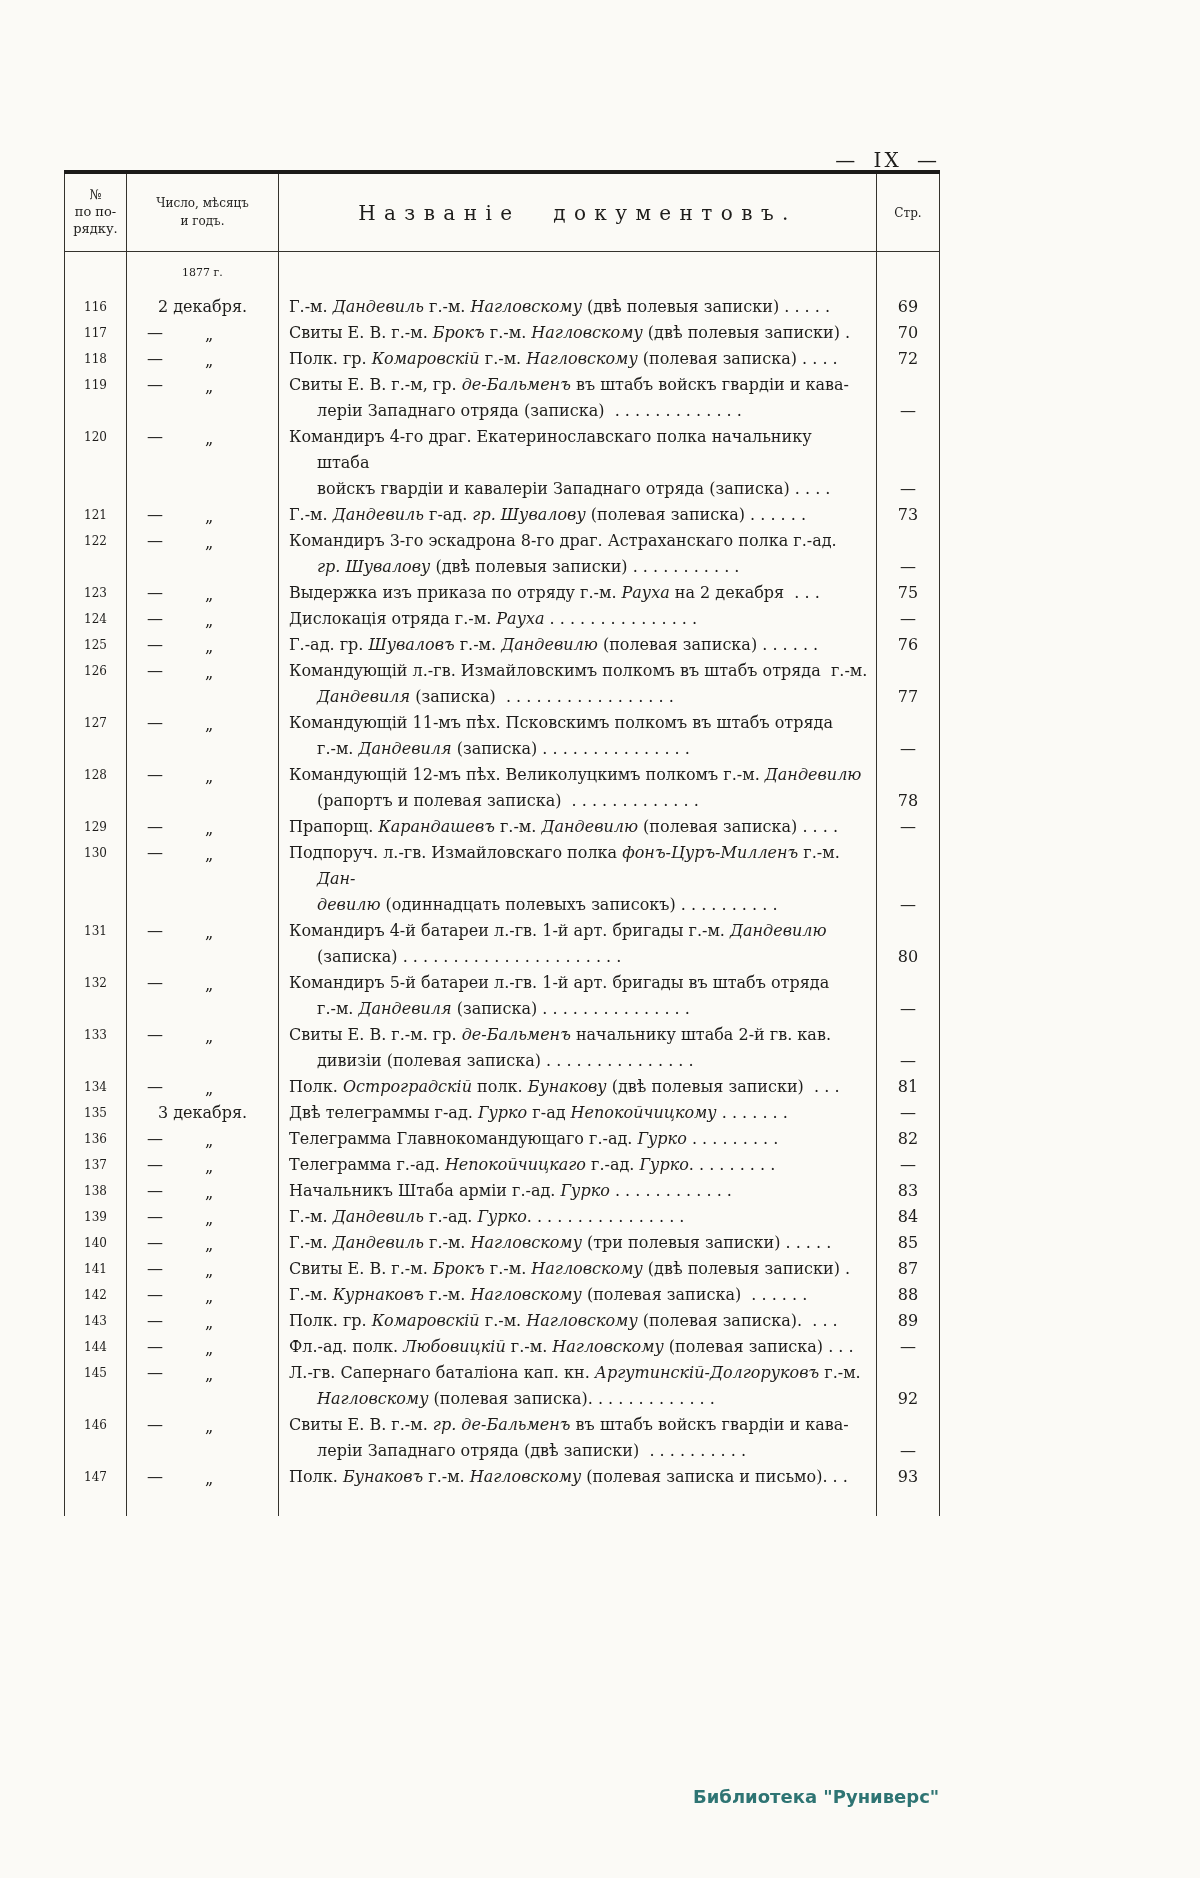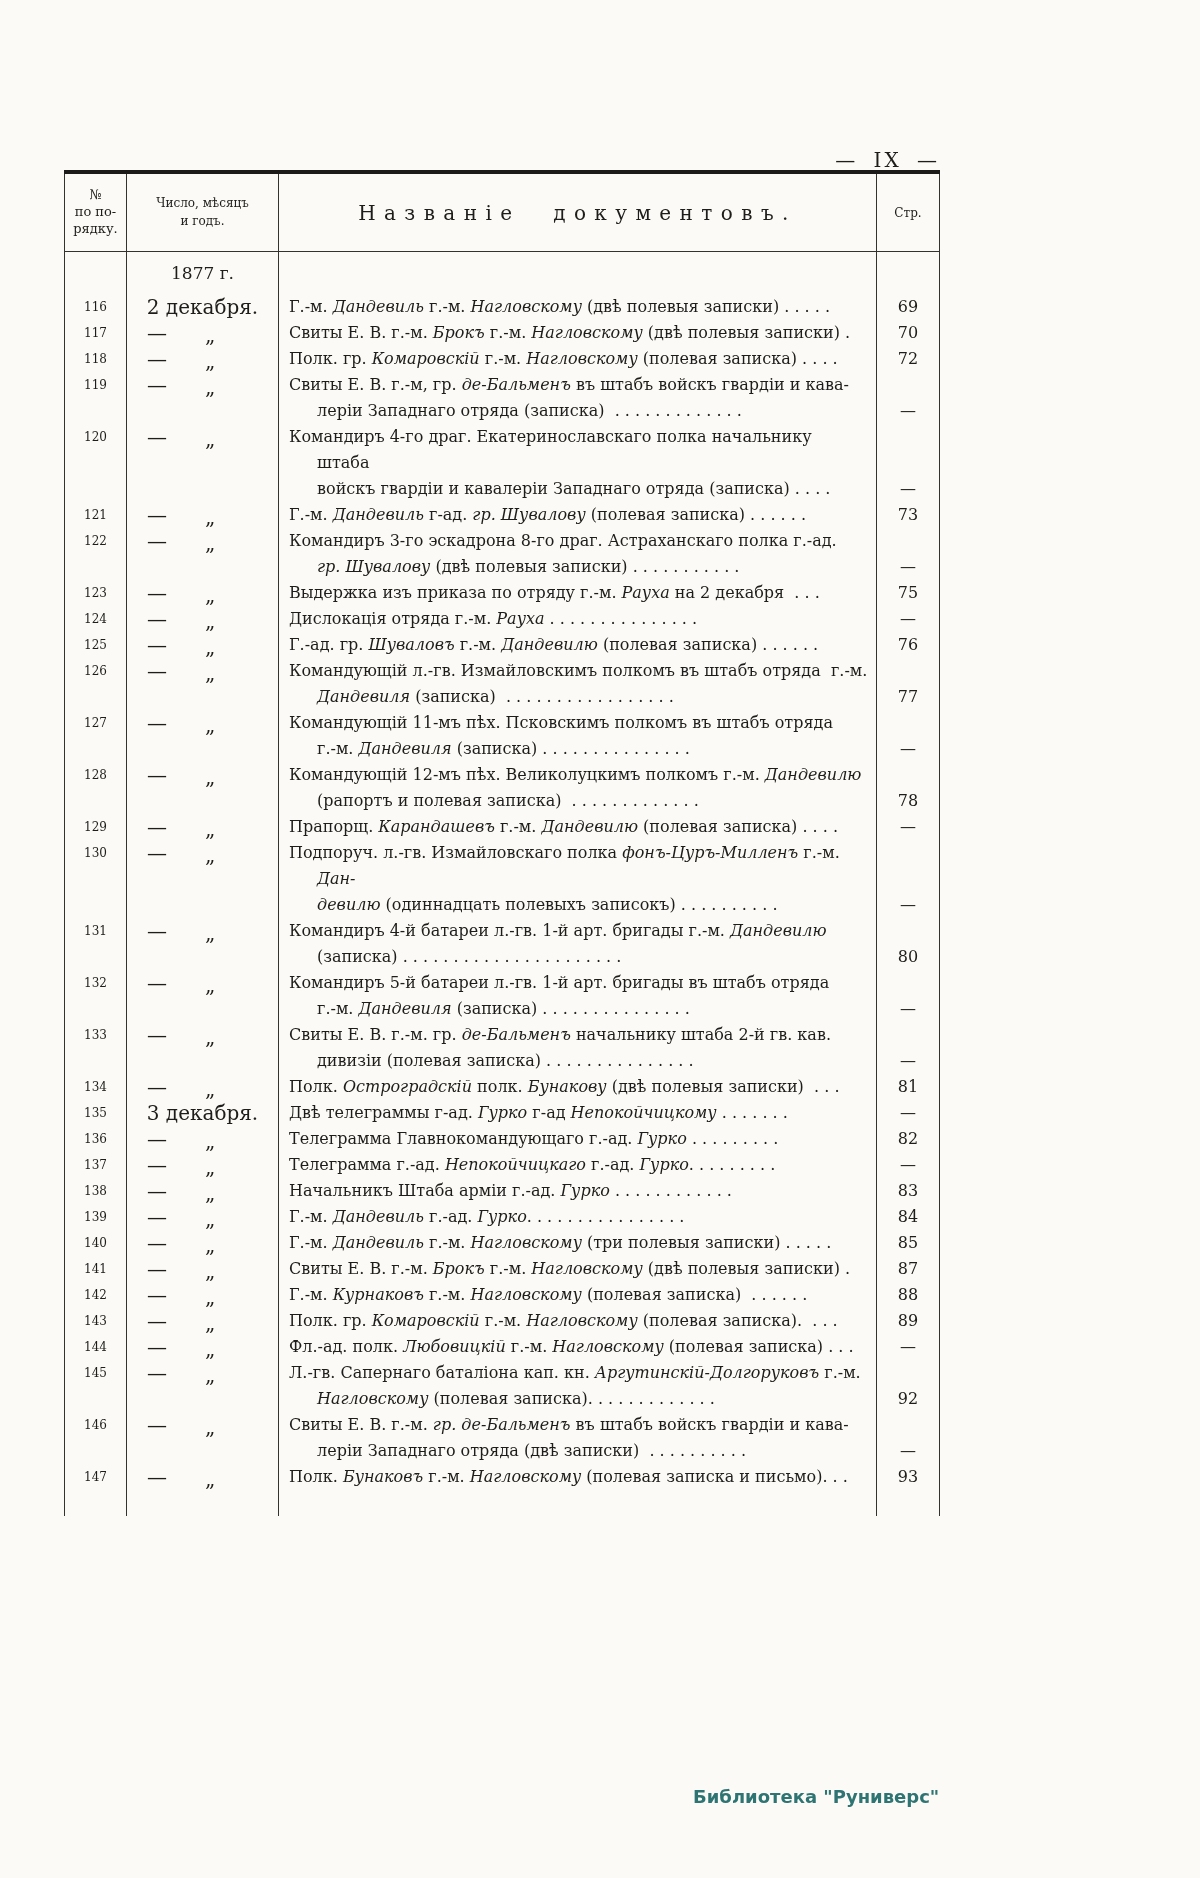--- a/index.html
+++ b/index.html
@@ -58,29 +58,29 @@
     word-spacing: 0.9em;
   }
   .h-page { font-size: 12px; }
 
   .trow { min-height: 26px; }
   .trow .cell { position: relative; }
 
   .year-row { height: 42px; }
   .year-row .c-date {
     display: flex; align-items: center; justify-content: center;
-    font-size: 17px;
+    font-size: 11px;
   }
 
   .c-num {
     text-align: center;
     font-size: 12px;
     line-height: 26px;
   }
-  .c-date { font-size: 20px; line-height: 26px; }
+  .c-date { font-size: 16px; line-height: 26px; }
   .c-date.plain { text-align: center; }
   .c-date .dash  { position: absolute; left: 20px; top: 0; }
   .c-date .ditto { position: absolute; left: 78px; top: 2px; }
 
   .c-title {
     font-size: 16px;
     line-height: 26px;
     padding: 0 2px 0 38px;
     text-indent: -28px;
     white-space: pre-wrap;

